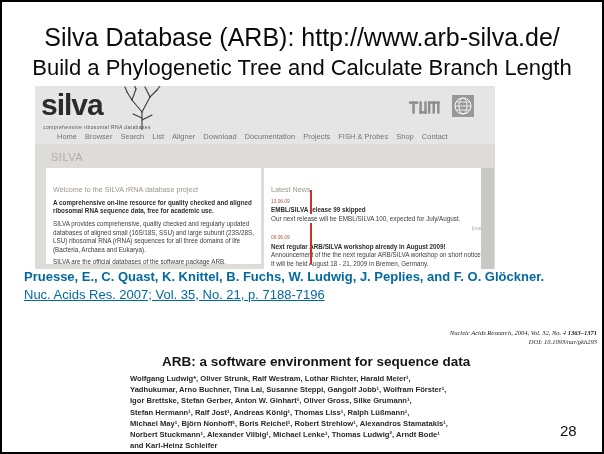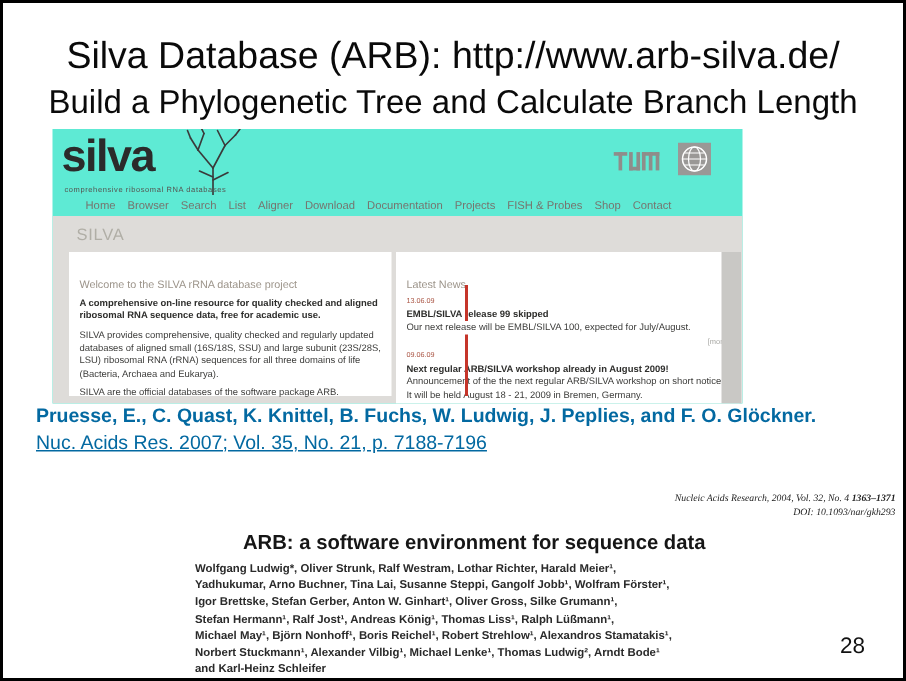--- a/index.html
+++ b/index.html
@@ -5,21 +5,21 @@
   html,body{margin:0;padding:0;background:#fff;}
   #slide{position:relative;width:604px;height:454px;box-sizing:border-box;
          border:2px solid #000;background:#fff;overflow:hidden;
          font-family:"Liberation Sans",sans-serif;color:#111;}
   .title{position:absolute;top:21px;left:0;right:0;text-align:center;
          font-size:25px;color:#0a0a0a;}
   .subtitle{position:absolute;top:53px;left:0;right:0;text-align:center;
          font-size:22px;color:#0a0a0a;}
   
   .siteshot{position:absolute;left:33px;top:84px;width:460px;height:183px;
-            background:#5eead4;overflow:hidden;}
+            background:#e5e5e5;overflow:hidden;}
   .silva-word{position:absolute;left:6px;top:2px;font-size:30px;font-weight:bold;
             letter-spacing:-1px;color:#2b2b2b;}
   .tree-ic{position:absolute;left:86px;top:-2px;}
   .tagline{position:absolute;left:8px;top:38px;font-size:5px;color:#55534f;
             letter-spacing:.4px;}
   .tum-ic{position:absolute;left:374px;top:15px;}
   .globe-ic{position:absolute;left:417px;top:9px;}
   .nav{position:absolute;left:22px;top:46px;display:flex;gap:8px;
        font-size:7.5px;color:#76746e;white-space:nowrap;}
   .nav span{cursor:default;}

